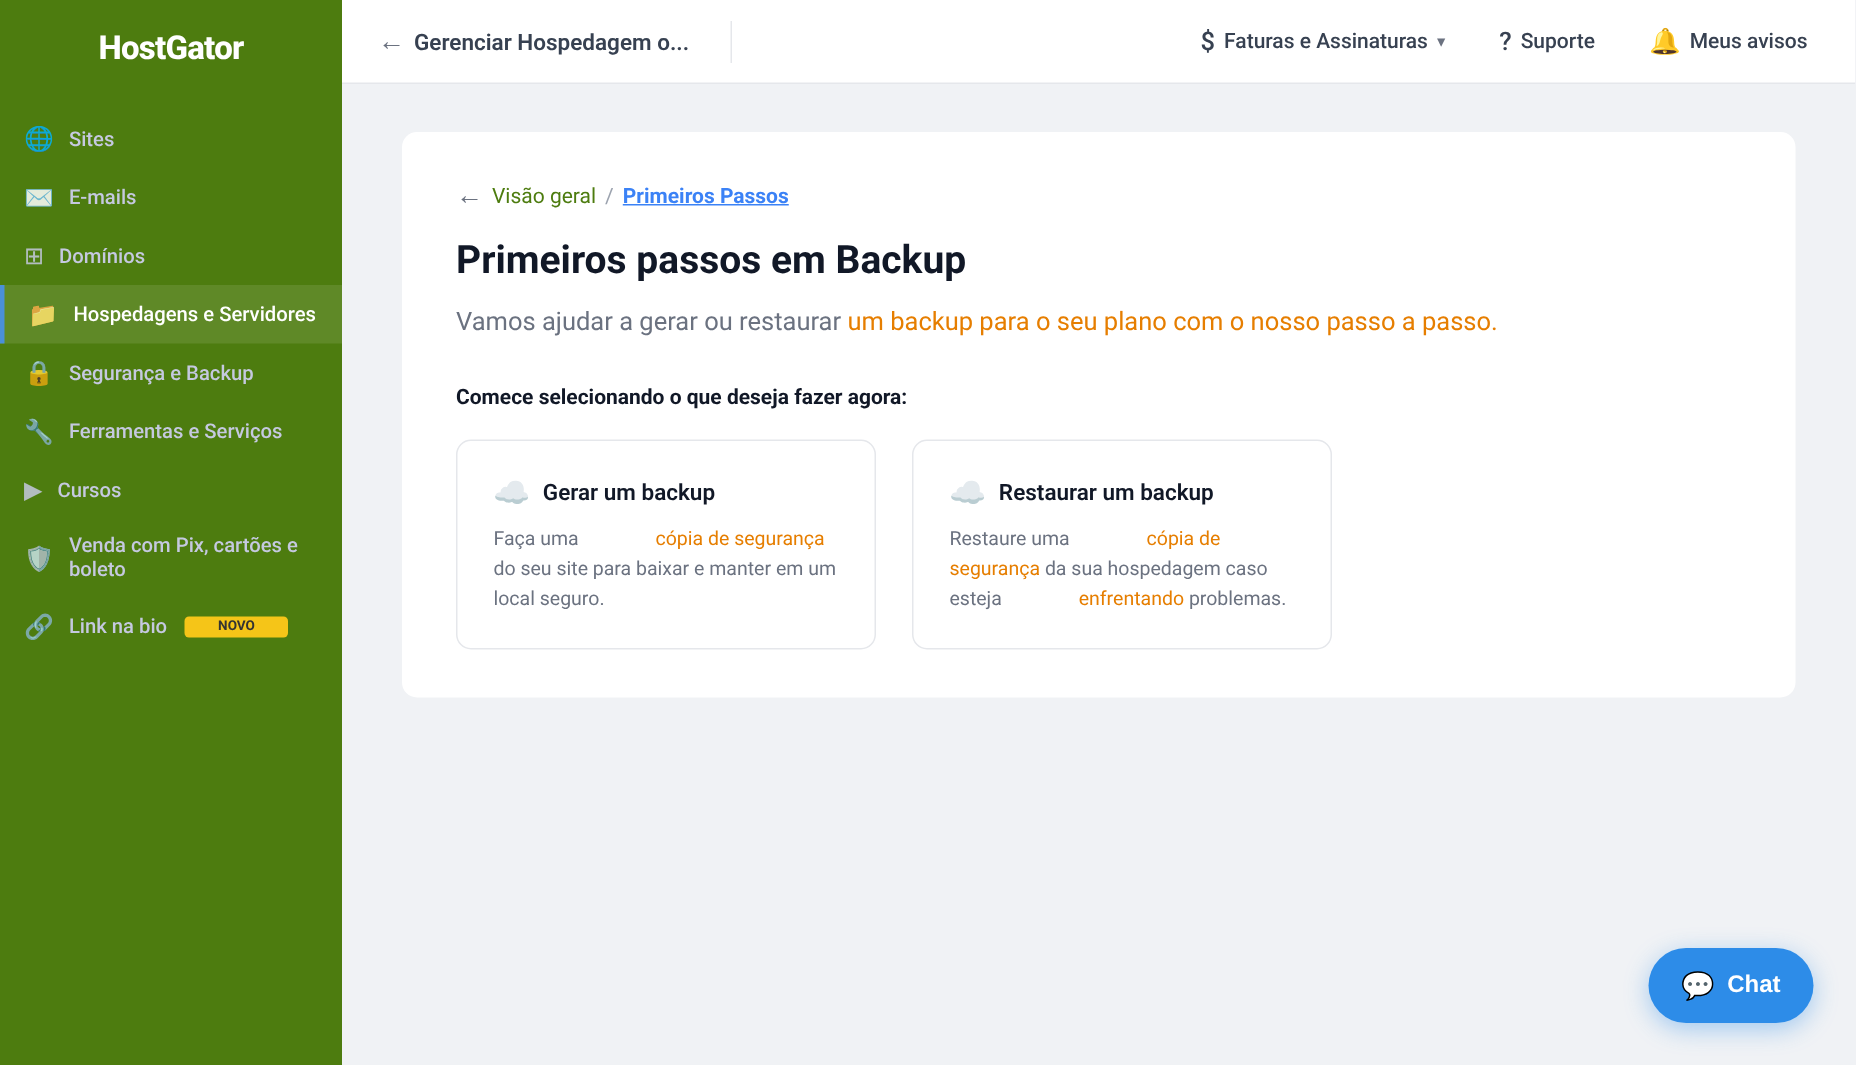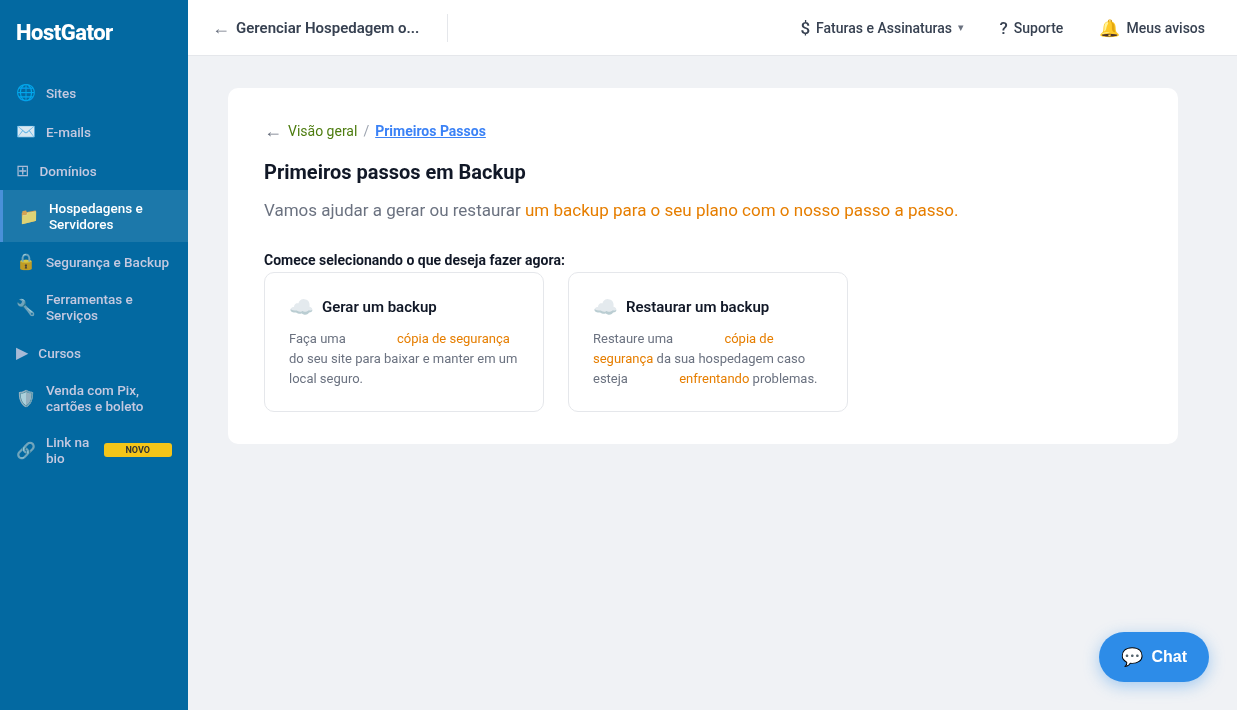--- a/index.html
+++ b/index.html
@@ -1,27 +1,28 @@
 <!DOCTYPE html>
 <html><head>
   <meta charset="utf-8">
   <style>
     * { box-sizing: border-box; margin: 0; padding: 0; }
     body { font-family: -apple-system, BlinkMacSystemFont, 'Segoe UI', Roboto, sans-serif; display: flex; height: 710px; overflow: hidden; background: #f0f2f5; }
 
     
     .sidebar {
-      width: 188px;
-      background: #0369a1;
+      width: 228px;
+      background: #4d7c0f;
       color: #fff;
       display: flex;
       flex-direction: column;
       flex-shrink: 0;
       height: 100%;
       overflow-y: auto;
+      align-items: center;
     }
     .sidebar-logo {
       padding: 20px 16px;
       font-size: 22px;
       font-weight: 800;
       color: #fff;
       letter-spacing: -0.5px;
     }
     .sidebar-nav { display: flex; flex-direction: column; padding: 8px 0; flex: 1; }
     .sidebar-item {
@@ -121,38 +122,38 @@
       font-size: 14px;
       color: #6b7280;
     }
     .breadcrumb-back { cursor: pointer; color: #6b7280; font-size: 18px; }
     .breadcrumb-link { color: #4d7c0f; cursor: pointer; }
     .breadcrumb-sep { color: #9ca3af; }
     .breadcrumb-current { color: #3b82f6; font-weight: 700; text-decoration: underline; cursor: pointer; }
 
     
     .page-title {
-      font-size: 20px;
+      font-size: 26px;
       font-weight: 700;
       color: #111827;
       margin-bottom: 14px;
     }
     .page-desc {
       font-size: 17px;
       color: #6b7280;
       margin-bottom: 28px;
       line-height: 1.5;
     }
     .page-desc .highlight-orange { color: #e67e00; }
 
     .section-label {
       font-size: 14px;
       font-weight: 700;
       color: #111827;
-      margin-bottom: 4px;
+      margin-bottom: 20px;
     }
 
     
     .options-row {
       display: flex;
       gap: 24px;
       flex-wrap: wrap;
     }
     .option-card {
       border: 1.5px solid #e5e7eb;

